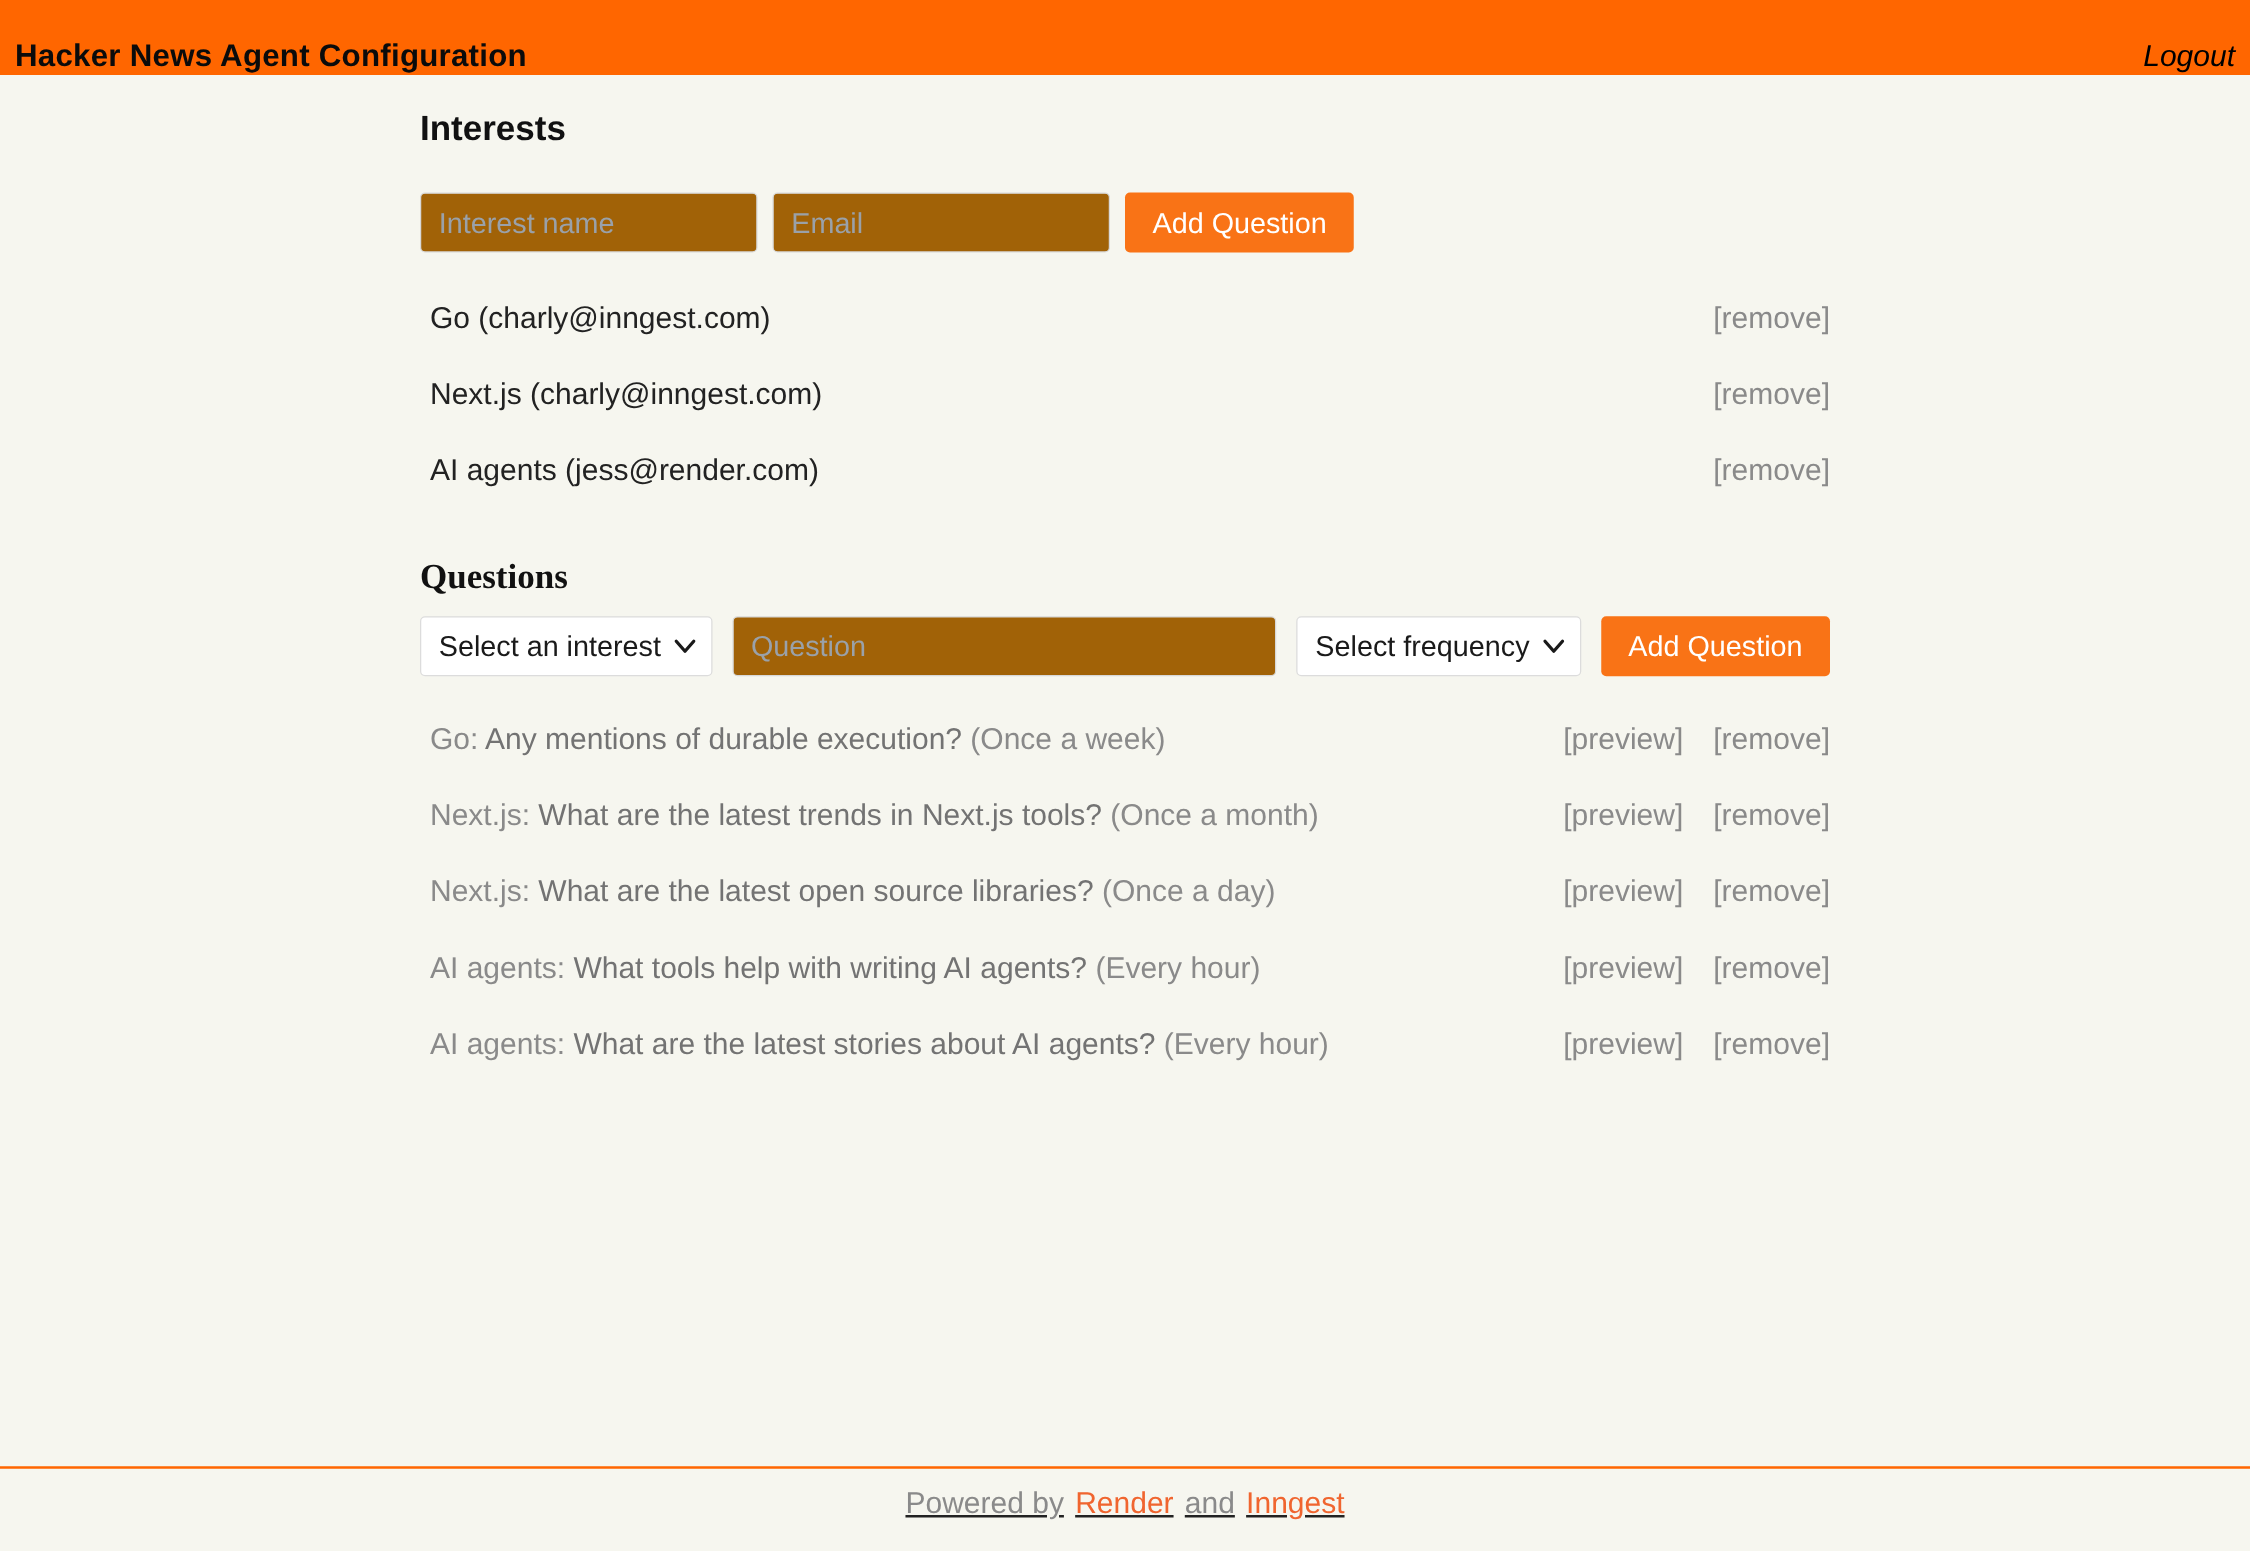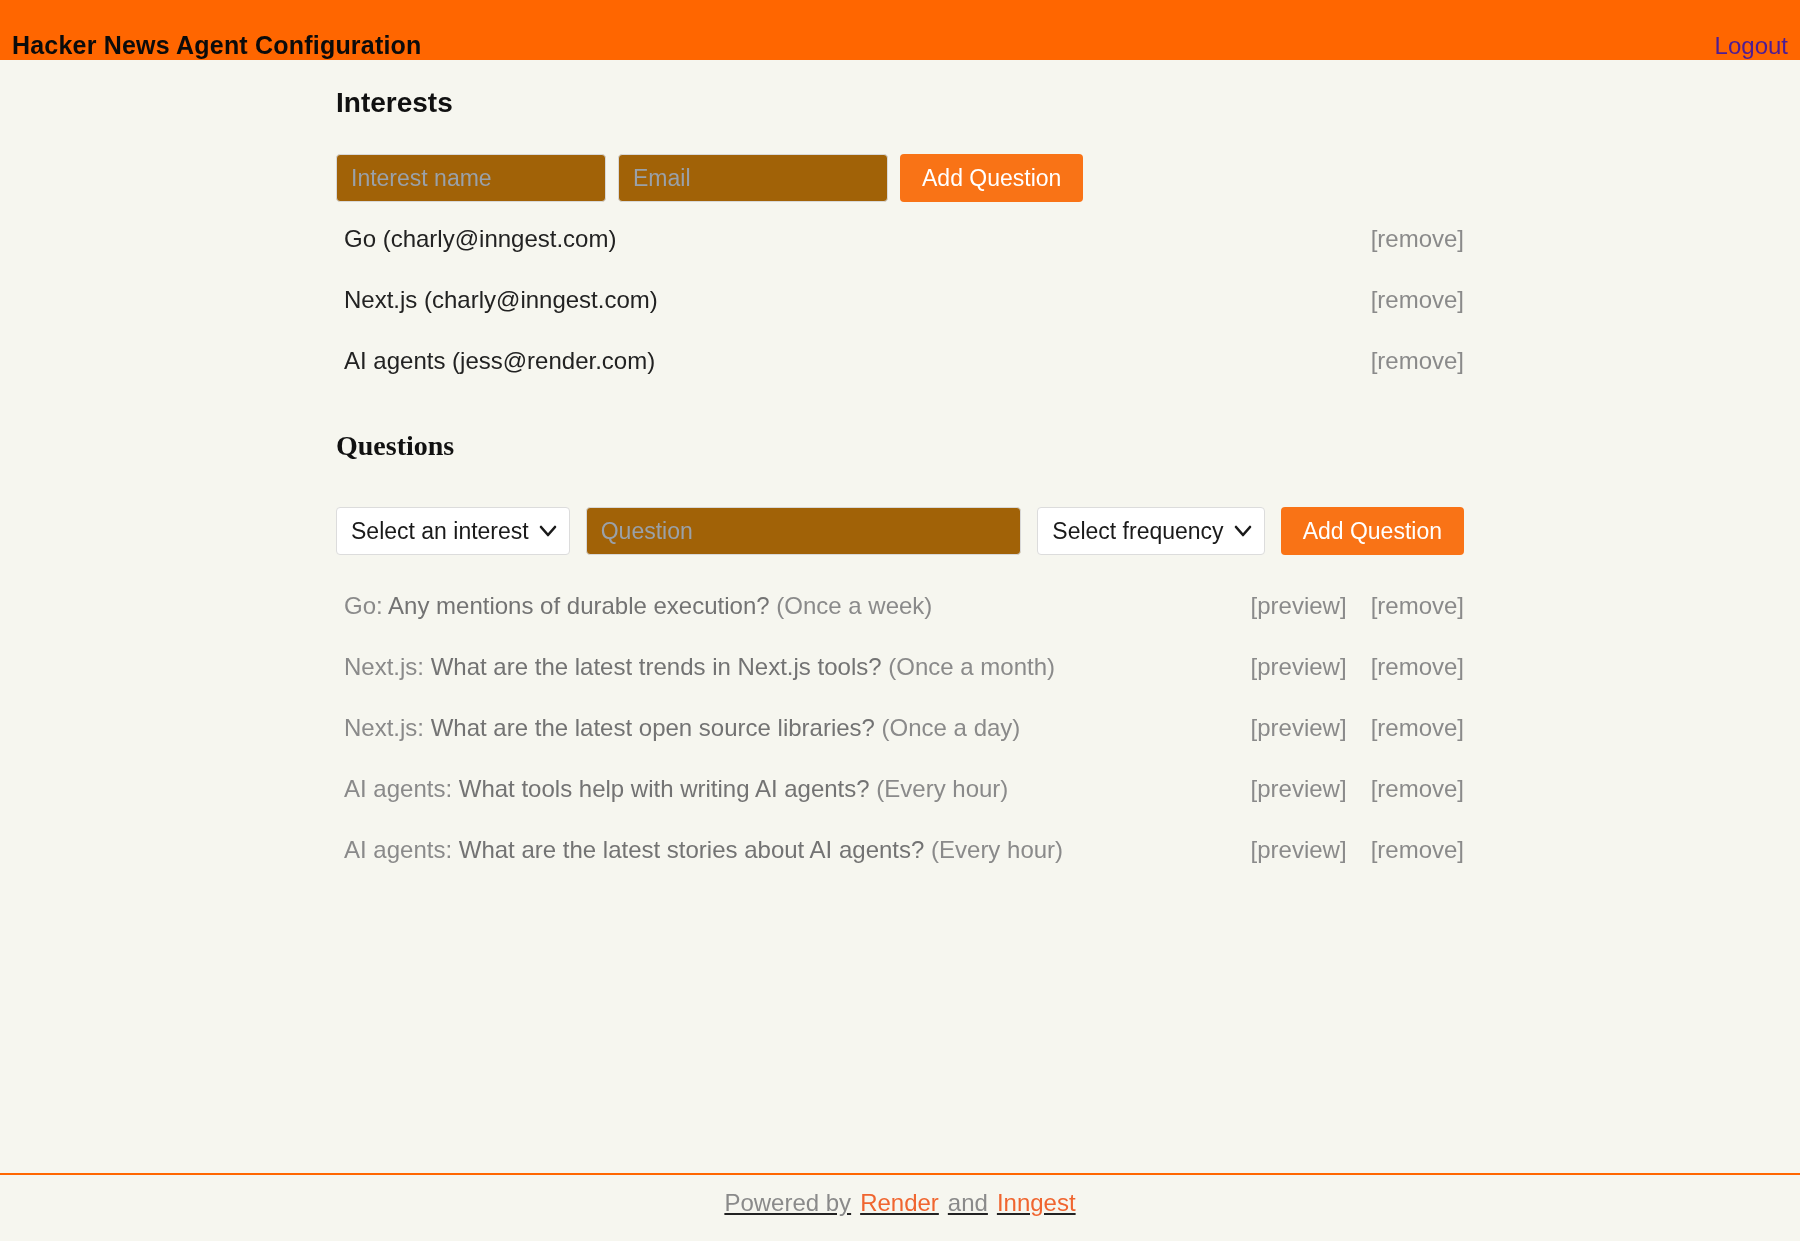--- a/index.html
+++ b/index.html
@@ -24,23 +24,24 @@
     flex: 0 0 auto;
   }
   .header-title {
     font-size: 25px;
     font-weight: 700;
     color: #0b0b0b;
     letter-spacing: 0.2px;
   }
   .logout-link {
     font-size: 24px;
-    color: #4c1d95;
+    color: #000000;
     cursor: pointer;
     text-decoration: none;
+    font-style: italic;
   }
 
   
   .main {
     width: 1128px;
     max-width: calc(100% - 40px);
     margin: 0 auto;
     flex: 1 0 auto;
   }
   h2.section-heading {
@@ -52,21 +53,21 @@
   #interests-heading { margin-top: 26px; }
   #questions-heading { margin-top: 53px; font-family: Liberation Serif, serif; }
 
   
   .form-row {
     display: flex;
     align-items: center;
     gap: 12px;
   }
   .interests-form { margin-top: 34px; }
-  .questions-form { margin-top: 44px; gap: 16px; }
+  .questions-form { margin-top: 14px; gap: 16px; }
 
   .text-input {
     height: 48px;
     background: #a16207;
     border: 1px solid #d8d8d8;
     border-radius: 4px;
     padding: 0 14px;
     font-size: 23px;
     font-family: "Liberation Sans", sans-serif;
     color: #222;
@@ -103,21 +104,21 @@
     font-size: 23px;
     color: #1a1a1a;
     cursor: pointer;
     flex: 0 0 auto;
     white-space: nowrap;
   }
   .chevron { width: 18px; height: 12px; display: inline-block; flex: 0 0 auto; }
 
   
   .item-list { list-style: none; }
-  .interests-list { margin-top: 22px; }
+  .interests-list { margin-top: 38px; }
   .questions-list { margin-top: 36px; }
   .item-row {
     display: flex;
     align-items: baseline;
     justify-content: space-between;
     font-size: 24px;
     line-height: 30px;
     margin-bottom: 31px;
     padding-left: 8px;
   }

